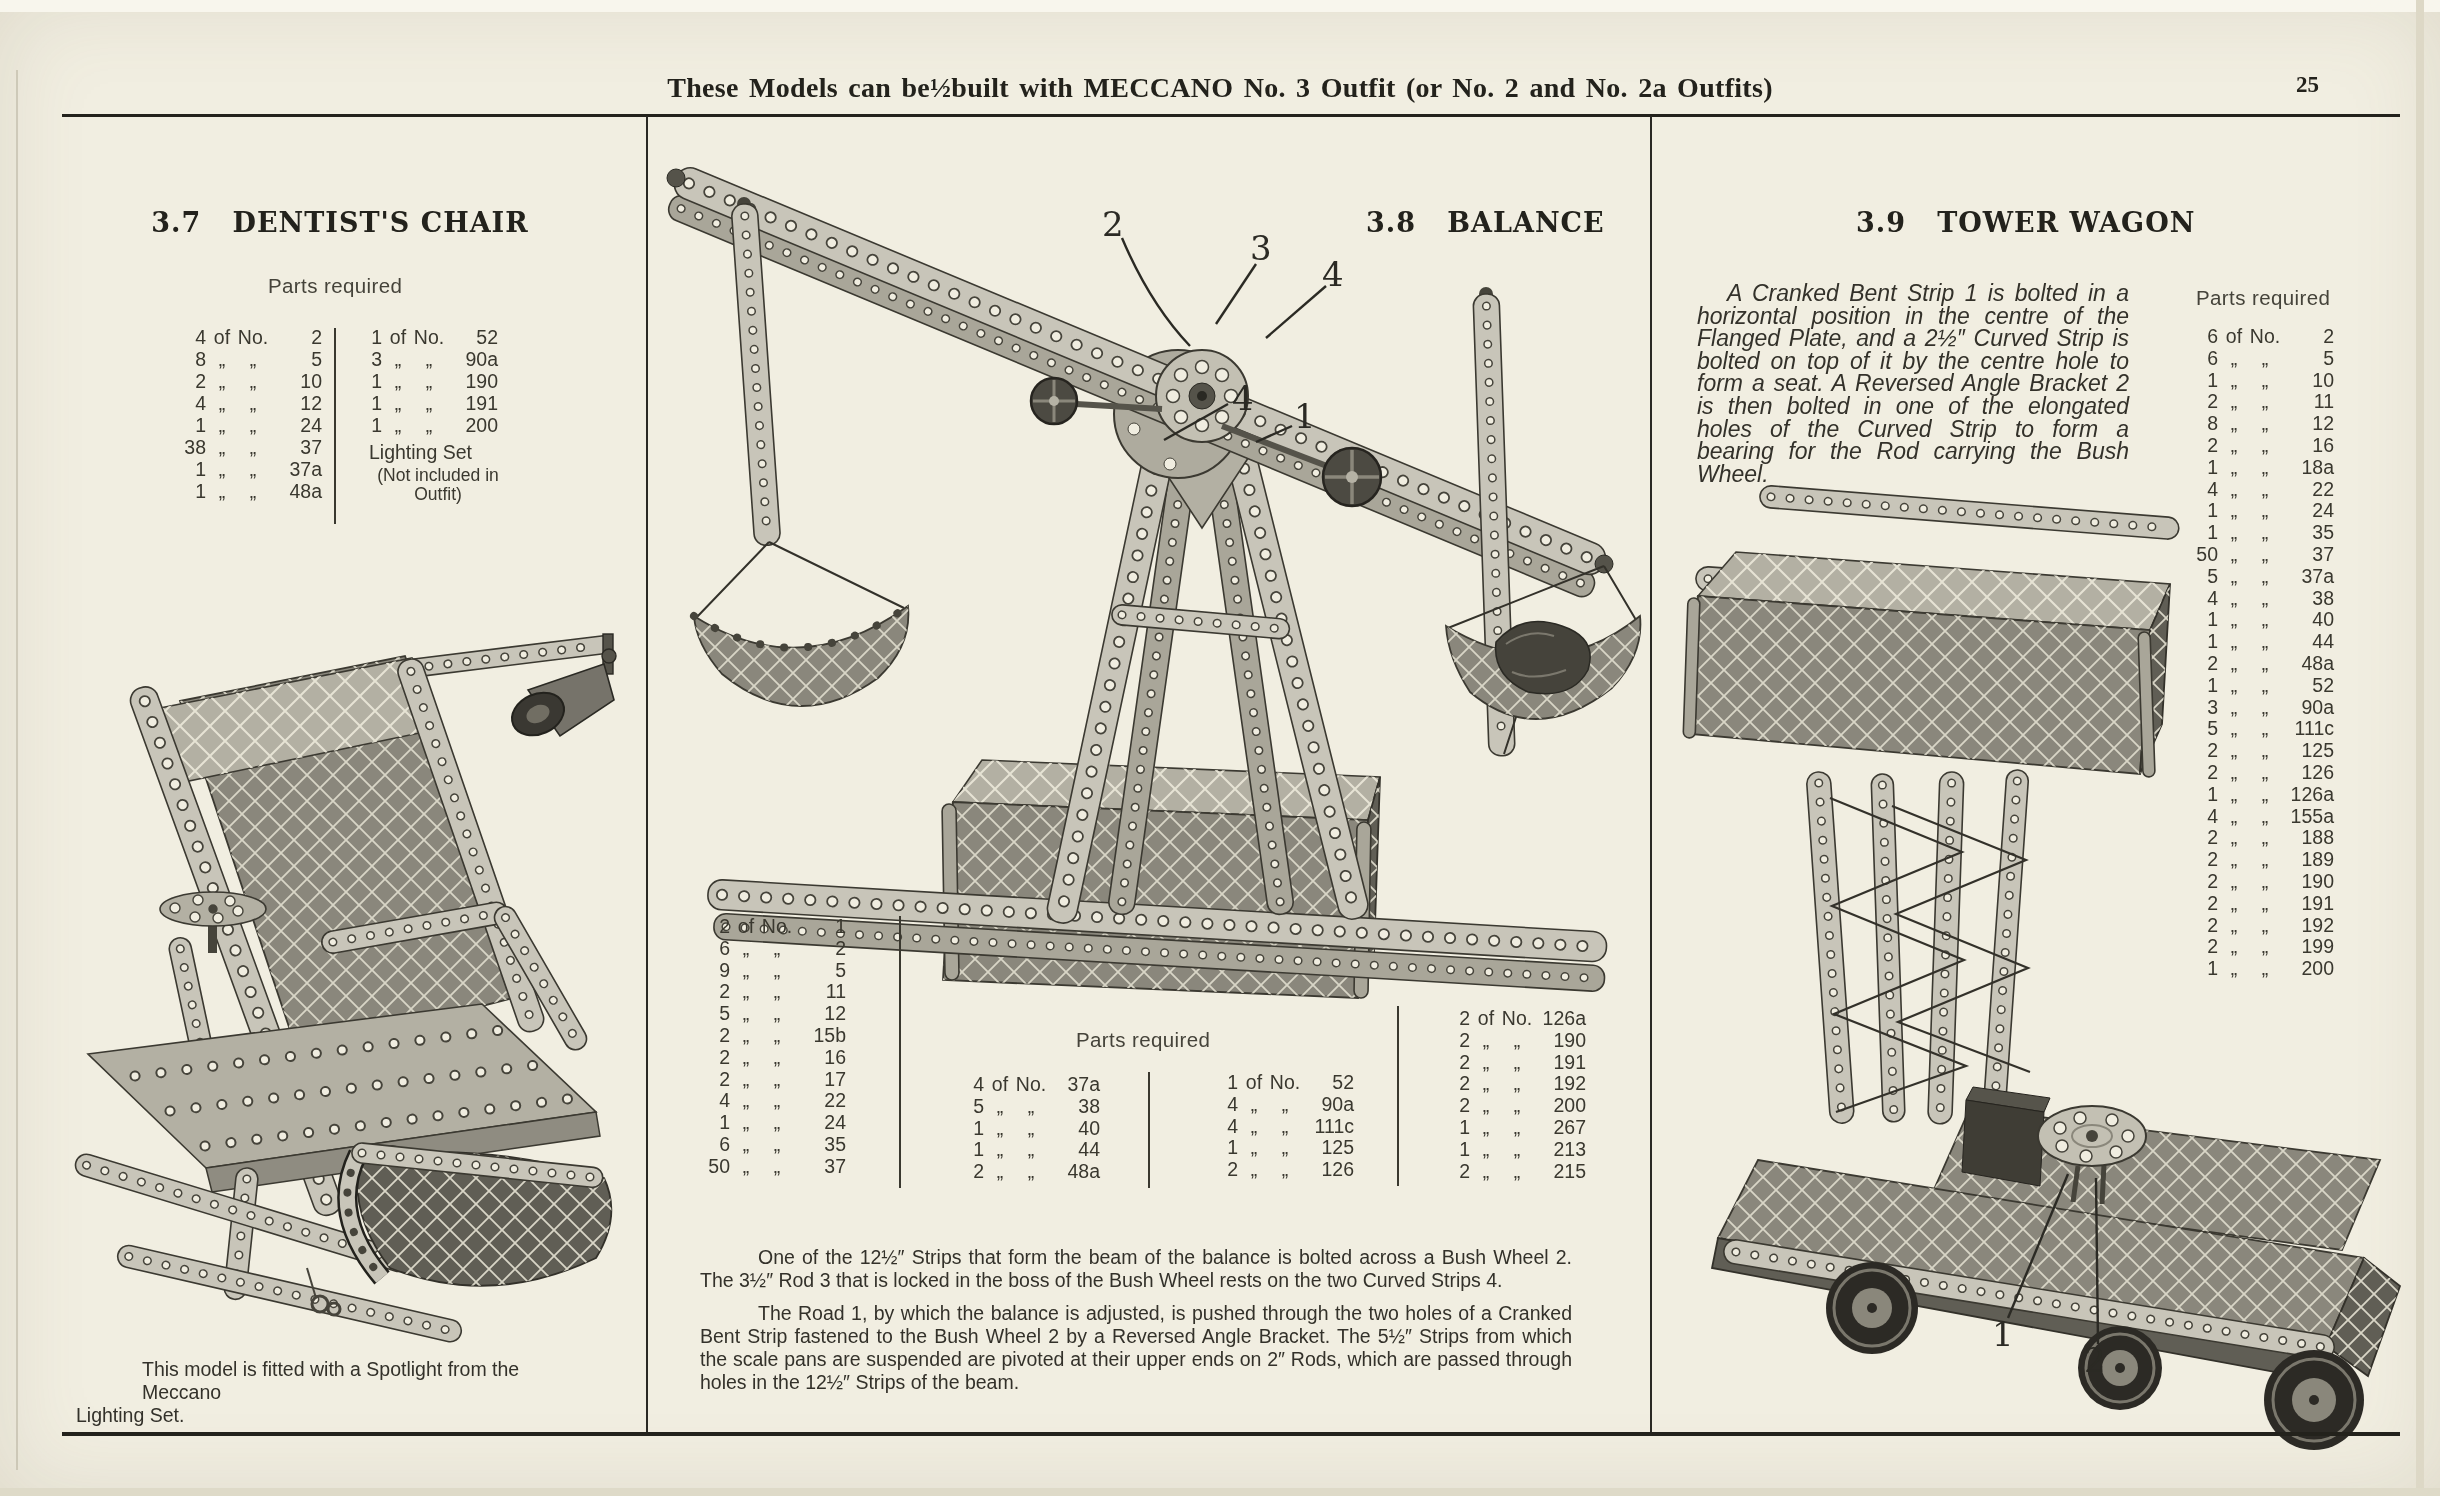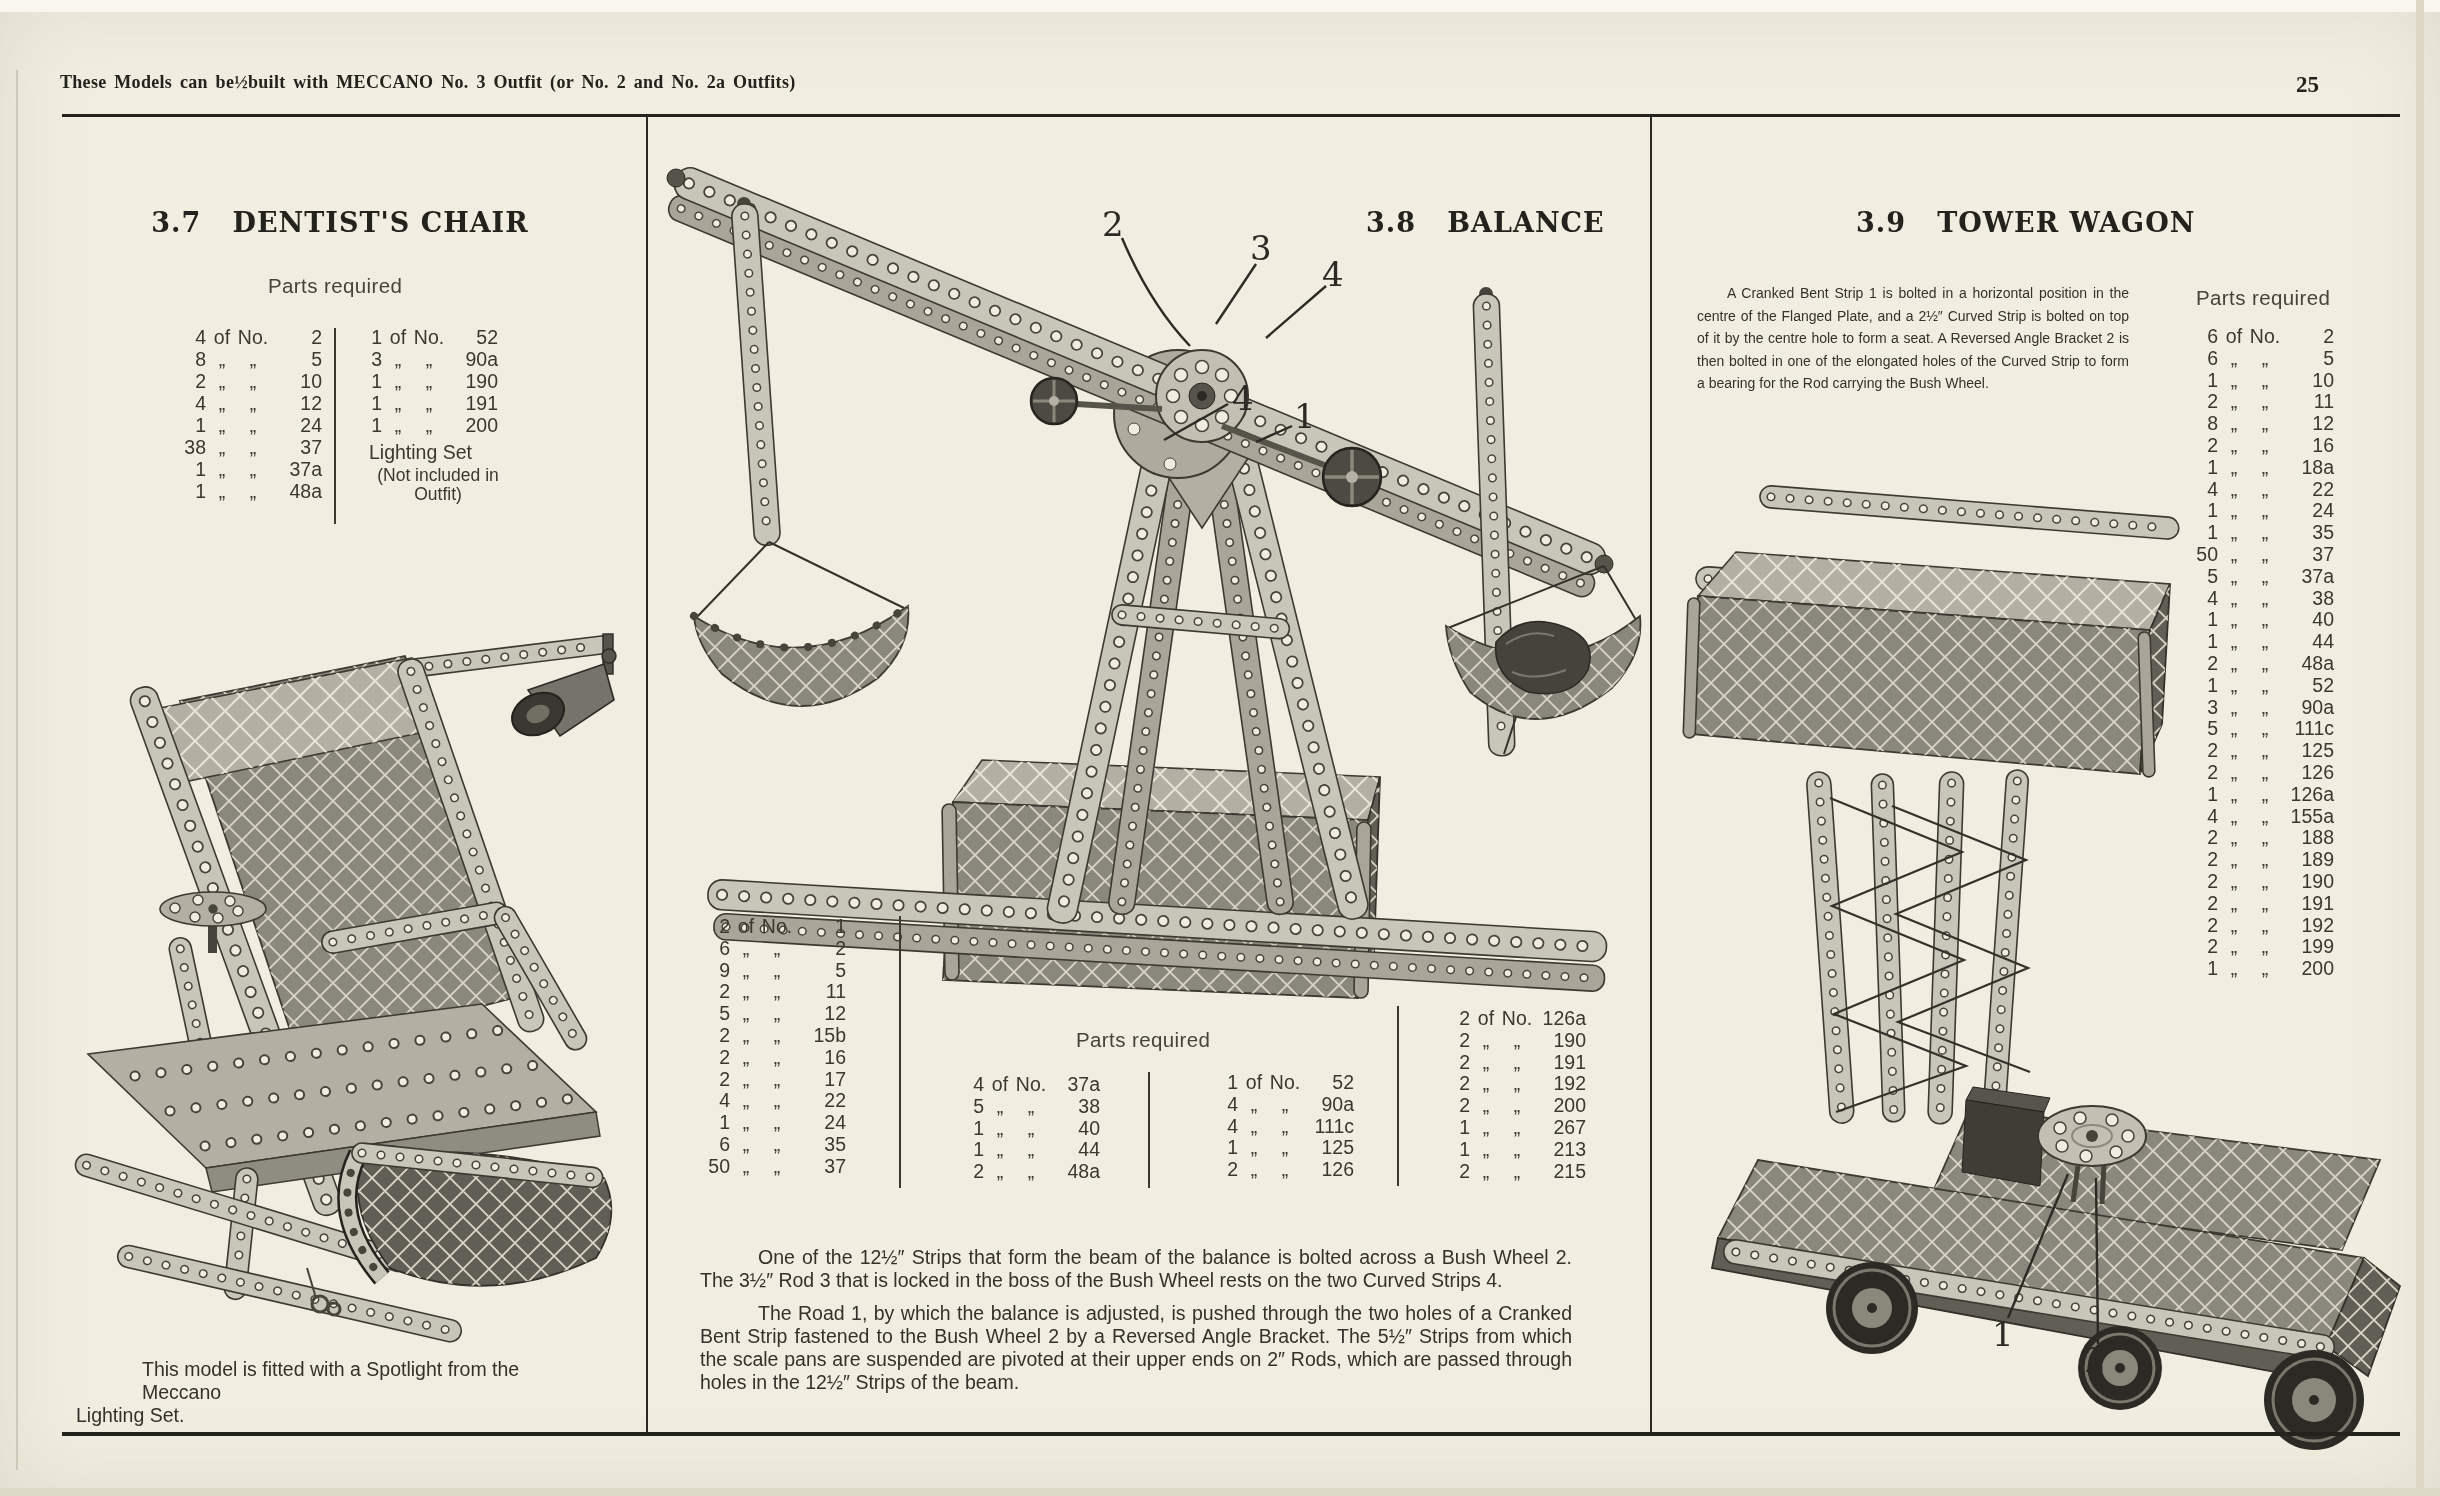--- a/index.html
+++ b/index.html
@@ -7,22 +7,22 @@
         font-family:"Liberation Sans",sans-serif;color:#33312a;
         box-shadow:inset 0 0 90px rgba(110,100,70,.14);}
   .edge-top{position:absolute;left:0;top:0;width:2440px;height:12px;background:#f8f6ed;}
   .edge-left{position:absolute;left:16px;top:70px;width:2px;height:1400px;background:#b6b09e;opacity:.55;}
   .edge-right{position:absolute;left:2416px;top:0;width:8px;height:1496px;background:#ddd8c6;}
   .edge-bottom{position:absolute;left:0;top:1488px;width:2440px;height:8px;background:#dedac8;}
 
   .rule-h{position:absolute;background:#23221c;z-index:3;}
   .rule-v{position:absolute;background:#2a2924;z-index:3;}
 
-  .header-text{position:absolute;left:60px;top:72px;width:2320px;
-    font-family:"Liberation Serif",serif;font-weight:700;font-size:18px;letter-spacing:.3px;
+  .header-text{position:absolute;left:60px;top:72px;width:2320px;text-align:center;
+    font-family:"Liberation Serif",serif;font-weight:700;font-size:28px;letter-spacing:.3px;
     word-spacing:3px;color:#23221c;white-space:pre;z-index:2;}
   .page-num{position:absolute;left:2296px;top:72px;width:70px;font-family:"Liberation Serif",serif;
     font-weight:700;font-size:23px;color:#23221c;z-index:2;}
 
   .col-title{position:absolute;font-family:"DejaVu Serif",serif;font-weight:700;font-size:27px;
     letter-spacing:1px;color:#23221c;white-space:pre;z-index:2;margin-top:47px;}
 
   .parts-label{position:absolute;font-size:20.5px;color:#45433a;letter-spacing:.4px;z-index:2;}
 
   .ptable{position:absolute;font-size:19.5px;color:#3a382f;z-index:2;}
@@ -30,21 +30,21 @@
   .tight .prow{height:21.8px;line-height:21.8px;}
   .pq{width:34px;text-align:right;padding-right:2px;}
   .pa{width:28px;text-align:center;}
   .pb{width:34px;text-align:center;}
   .pn{width:52px;text-align:right;}
   .lighting-line{margin-top:3px;padding-left:4px;margin-left:13px;}
   .lighting-note{font-size:17.5px;line-height:19px;text-align:center;width:172px;margin-top:2px;}
 
   .body-text{position:absolute;text-align:justify;color:#33312a;z-index:2;}
   .bpara{left:700px;width:872px;font-size:19.5px;line-height:23px;text-indent:58px;}
-  .rdesc{left:1697px;top:282px;width:432px;font-size:14px;line-height:22.6px;text-indent:30px;}
+  .rdesc{left:1697px;top:282px;width:432px;font-size:23px;line-height:22.6px;text-indent:30px;font-style:italic;}
   .caption{left:76px;top:1358px;width:524px;font-size:19.5px;line-height:23px;z-index:2;position:absolute;}
   .caption .c1{padding-left:66px;}
 
   svg.illus{position:absolute;z-index:1;}
 
   
   .strip{fill:#c8c5b9;stroke:#3b3931;stroke-width:1.6;}
   .stripD{fill:#a9a699;stroke:#3b3931;stroke-width:1.6;}
   .plate-m{fill:#8a877c;stroke:#3b3931;stroke-width:1.8;}
   .plate-d{fill:#605e55;stroke:#33312a;stroke-width:1.8;}

